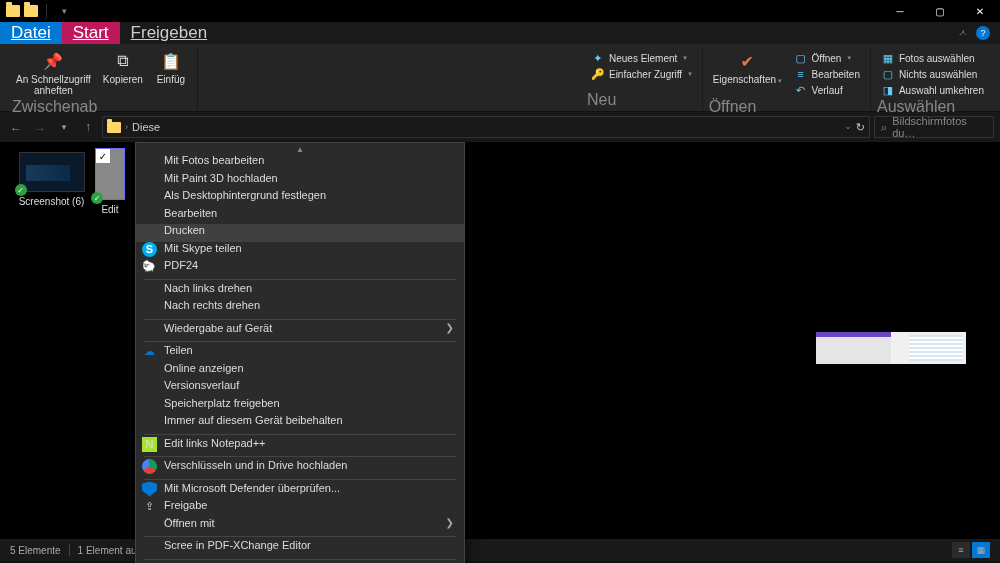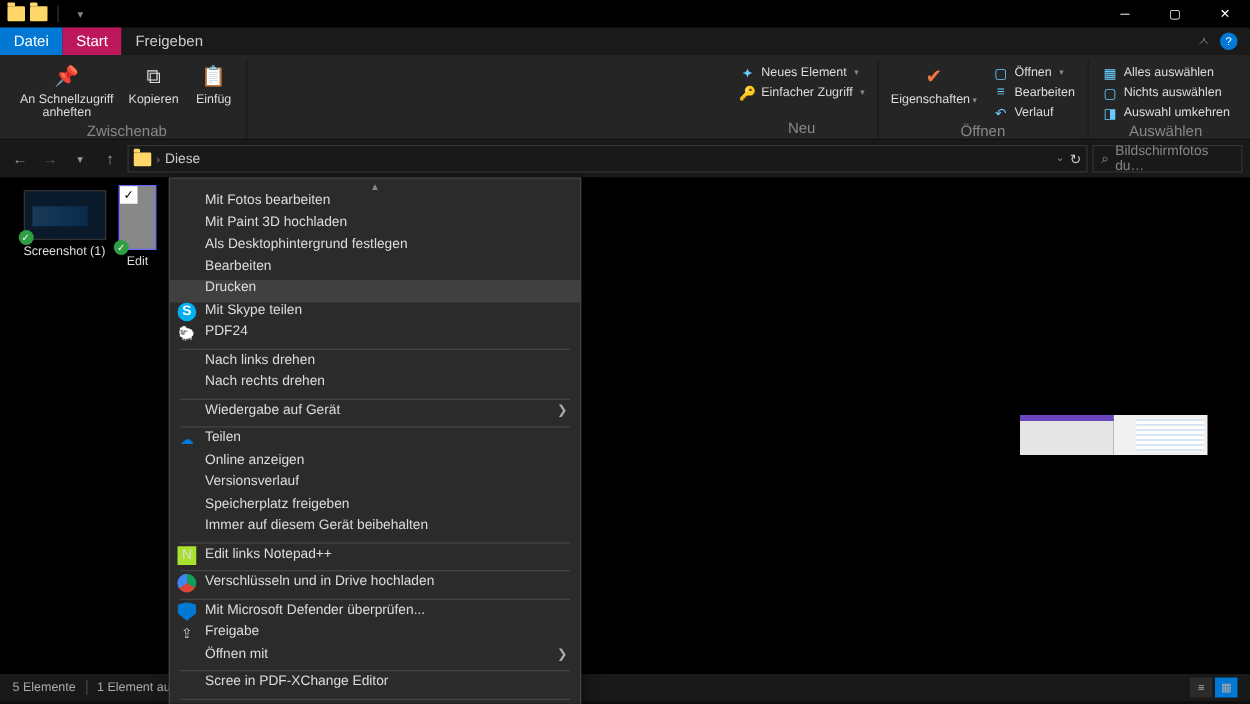--- a/index.html
+++ b/index.html
@@ -8,31 +8,31 @@
 .titlebar { height: 22px; background: #000; display: flex; align-items: center; padding-left: 6px; }
 .titlebar .icons { display: flex; gap: 4px; align-items: center; }
 .titlebar .folder-icon { width: 14px; height: 12px; background: #ffd768; border-radius: 1px; display: inline-block; position: relative; }
 .titlebar .folder-icon::before { content: ""; position: absolute; top: -3px; left: 0; width: 6px; height: 3px; background: #ffd768; border-radius: 1px 1px 0 0; }
 .titlebar .sep { width: 1px; height: 14px; background: #333; margin: 0 4px; }
 .titlebar .chev { font-size: 9px; color: #888; margin-left: 4px; padding: 0 3px; }
 .win-controls { margin-left: auto; display: flex; }
 .win-controls > div { width: 40px; height: 22px; display: flex; align-items: center; justify-content: center; color: #fff; font-size: 10px; }
 
 .ribbon-tabs { height: 22px; background: #1a1a1a; display: flex; align-items: stretch; }
-.ribbon-tabs .tab { padding: 0 11px; display: flex; align-items: center; font-size: 12px; color: #ccc; }
+.ribbon-tabs .tab { padding: 0 11px; display: flex; align-items: center; font-size: 17px; color: #ccc; text-decoration: underline; }
 .ribbon-tabs .tab.file { background: #0078d4; color: #fff; }
 .ribbon-tabs .tab.active { background: #be185d; color: #fff; }
 .ribbon-help { margin-left: auto; display: flex; align-items: center; gap: 8px; padding-right: 10px; }
 .ribbon-help .chev-up { color: #888; font-size: 10px; }
 .ribbon-help .q { width: 14px; height: 14px; border-radius: 50%; background: #0078d4; display: flex; align-items: center; justify-content: center; font-size: 9px; color: #fff; }
 
 .ribbon { height: 68px; background: #252525; display: flex; padding: 4px 6px 0; gap: 0; border-bottom: 1px solid #111; }
 .rgroup { display: flex; flex-direction: column; border-right: 1px solid #1a1a1a; padding: 0 6px; }
 .rgroup .items { display: flex; gap: 4px; flex: 1; align-items: flex-start; }
-.rgroup .label { font-size: 12px; color: #888; text-align: center; padding-bottom: 2px; }
+.rgroup .label { font-size: 16px; color: #888; padding-bottom: 2px; }
 .rbtn { display: flex; flex-direction: column; align-items: center; gap: 2px; padding: 2px 4px; text-align: center; font-size: 10px; color: #ddd; min-width: 48px; }
 .rbtn .ic { width: 22px; height: 22px; display: flex; align-items: center; justify-content: center; font-size: 16px; }
 .rbtn-sm { display: flex; align-items: center; gap: 4px; padding: 1px 4px; font-size: 10px; color: #ddd; white-space: nowrap; }
 .rbtn-sm .ic { width: 14px; height: 14px; display: flex; align-items: center; justify-content: center; font-size: 11px; }
 .vstack { display: flex; flex-direction: column; gap: 0px; padding-top: 2px; }
 .chev-sm { font-size: 7px; color: #888; margin-left: 2px; }
 
 .navbar { height: 30px; background: #191919; display: flex; align-items: center; padding: 0 6px; gap: 4px; }
 .navbtn { width: 20px; height: 20px; display: flex; align-items: center; justify-content: center; color: #999; font-size: 12px; }
 .navbtn.disabled { color: #555; }
@@ -174,21 +174,21 @@
       </div>
     </div>
     <div class="label">Öffnen</div>
   </div>
 
   <div class="rgroup" style="border-right:none">
     <div class="items">
       <div class="vstack">
         <div class="rbtn-sm">
             <span class="ic" style="color:#6cf">▦</span>
-            <span>Alles auswählen</span>
+            <span>Fotos auswählen</span>
           </div>
         <div class="rbtn-sm">
             <span class="ic" style="color:#6cf">▢</span>
             <span>Nichts auswählen</span>
           </div>
         <div class="rbtn-sm">
             <span class="ic" style="color:#6cf">◨</span>
             <span>Auswahl umkehren</span>
           </div>
       </div>
@@ -215,21 +215,21 @@
     <span class="mag">⌕</span>
     <span>Bildschirmfotos du…</span>
   </div>
 </div>
 
 <div class="content">
   <div class="left-thumb">
     <div class="thumb1">
       <span class="badge">✓</span>
     </div>
-    <div class="thumb-label">Screenshot (1)</div>
+    <div class="thumb-label">Screenshot (6)</div>
   </div>
   <div class="sel-wrap">
     <div class="thumb2">
       <span class="check">✓</span>
       <span class="badge">✓</span>
     </div>
     <div class="thumb-label">Edit</div>
   </div>
 
   <div class="preview">

